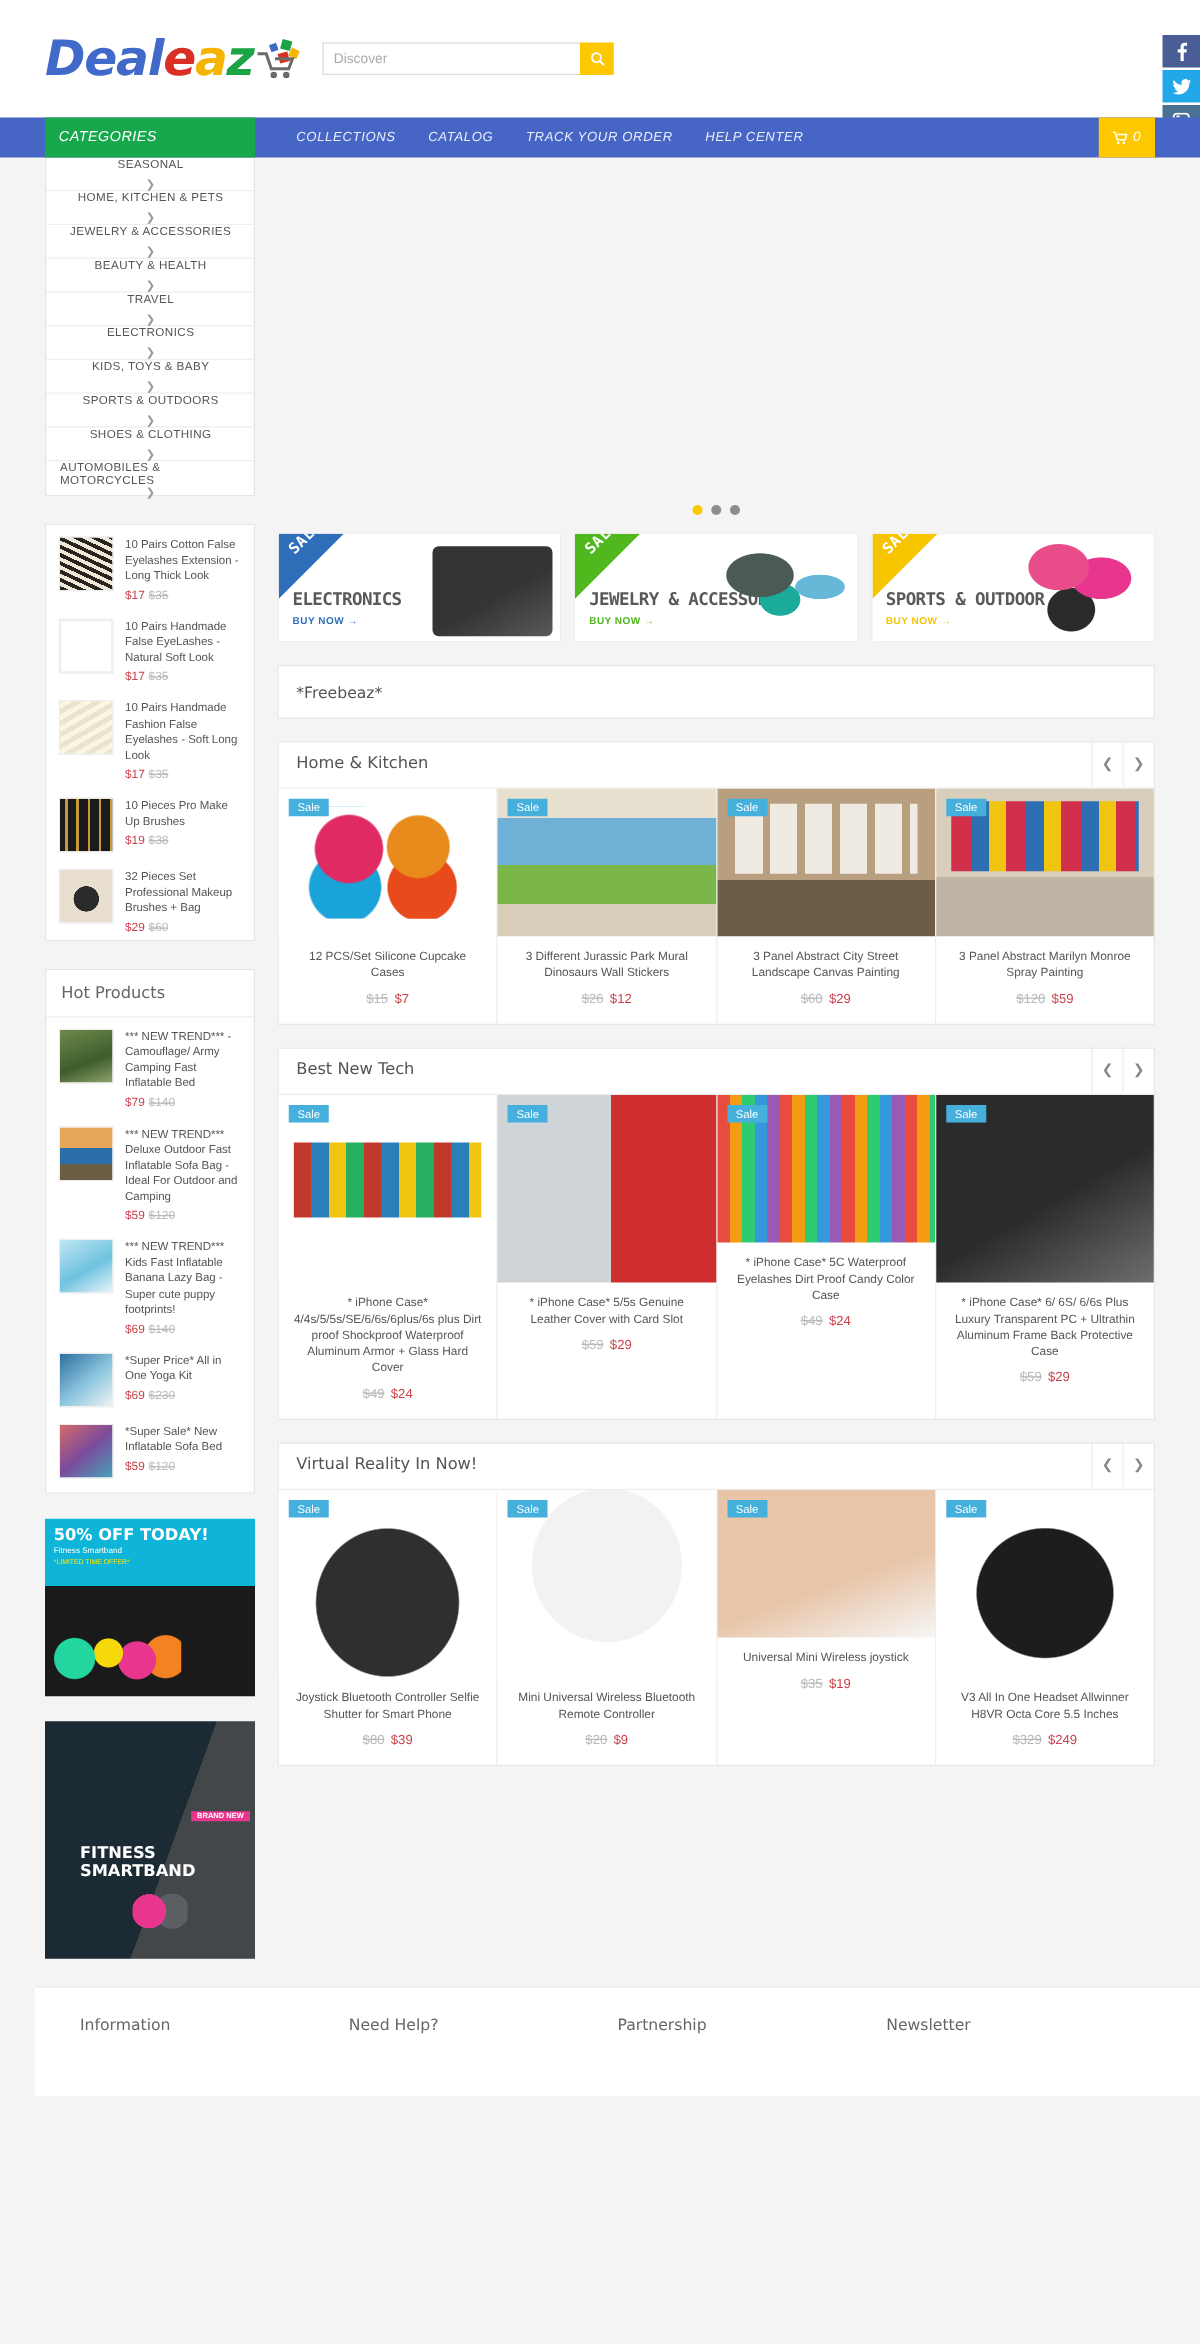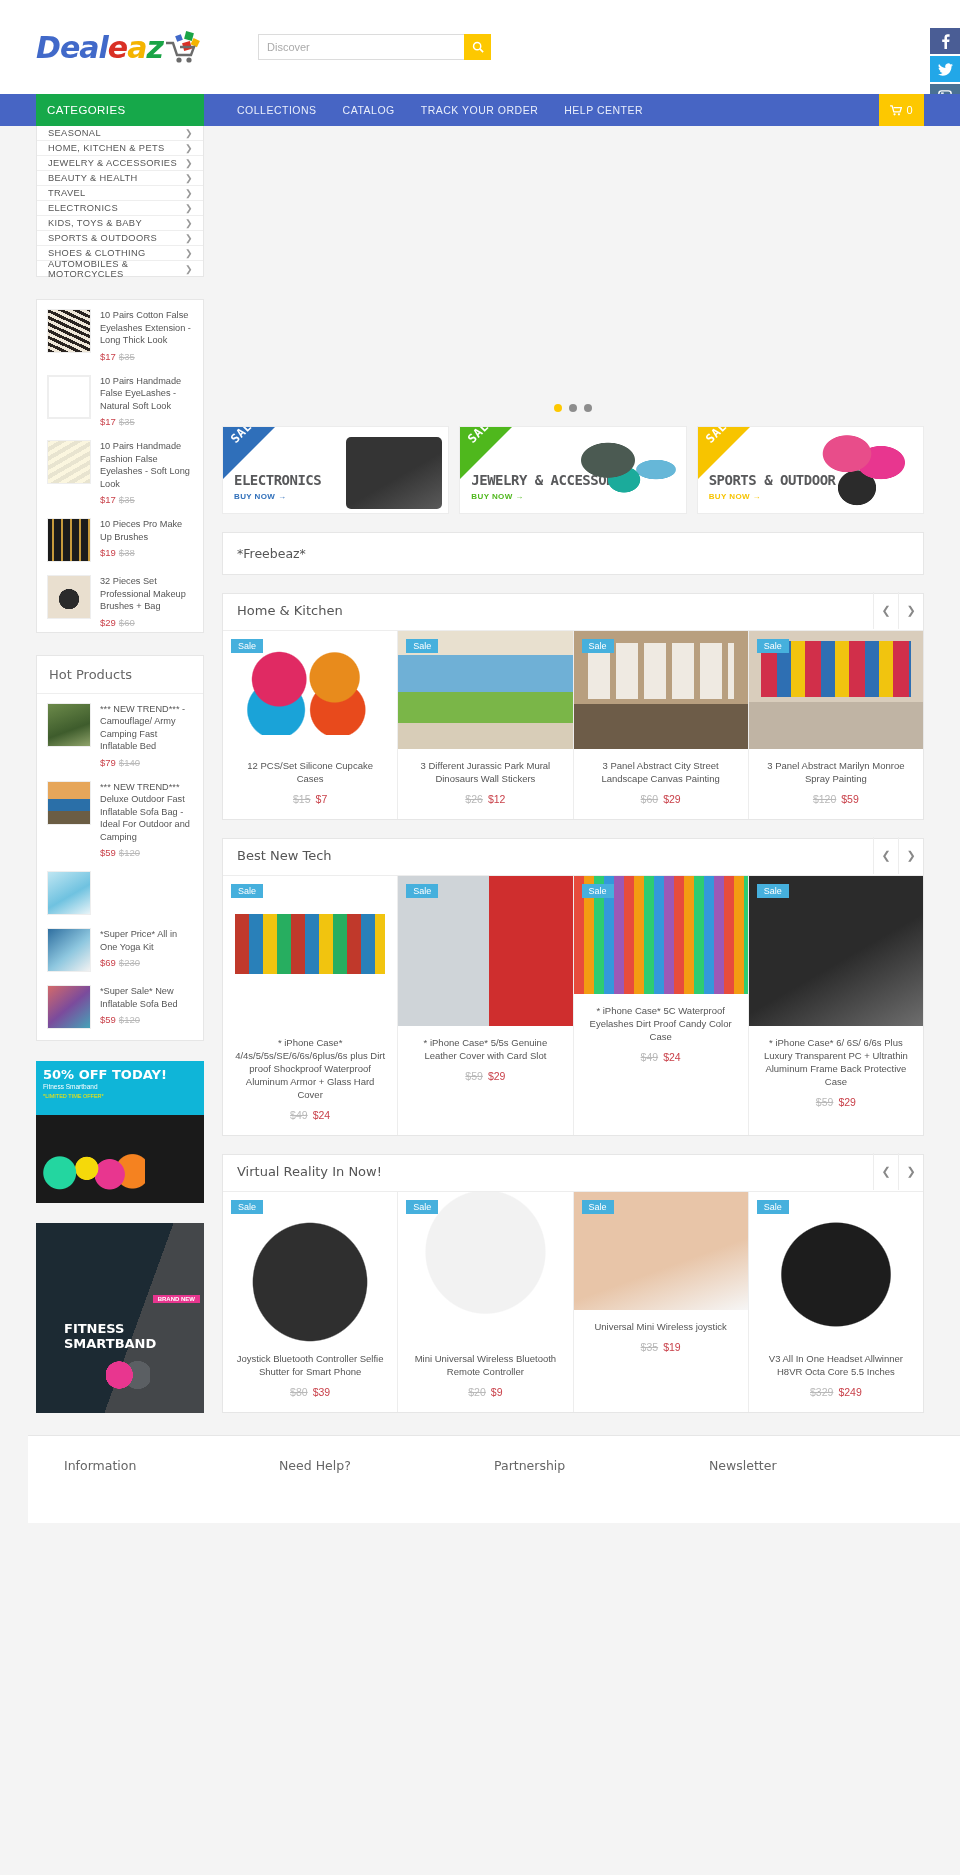--- a/index.html
+++ b/index.html
@@ -39,21 +39,21 @@
 
   
   .header {
     background: #fff;
     height: 94px;
     display: flex; align-items: center;
     padding: 0 36px;
     position: relative;
   }
   .logo { width: 176px; height: 54px; position: relative; display:flex; align-items:center; }
-  .logo-text { font-size: 30px; font-weight: bold; font-style: italic; letter-spacing: -1px; font-family: "DejaVu Sans", sans-serif; }
+  .logo-text { font-size: 39px; font-weight: bold; font-style: italic; letter-spacing: -1px; font-family: "DejaVu Sans", sans-serif; }
   .l1 { color: #4169c9; } .l2 { color: #d93025; } .l3 { color: #f4b400; } .l4 { color: #1aa446; }
   .logo-cart { position: relative; width: 36px; height: 40px; margin-left: 1px; }
   .logo-cart svg { position: absolute; left: 0; top: 4px; }
 
   .searchwrap { margin-left: 46px; display: flex; }
   .search-input {
     width: 206px; height: 26px;
     border: 1px solid #dcdcdc; border-right: none;
     padding: 0 8px; font-size: 11px; color: #555;
     font-family: "Liberation Sans", sans-serif;
@@ -76,21 +76,21 @@
   .soc.tw { background: #22a7e8; }
   .soc.ig { background: #4a7193; }
 
   
   .navbar {
     height: 32px; background: #4765c4;
     display: flex; align-items: stretch;
     margin: 0 0 0 0;
     position: relative;
   }
-  .nav-inner { width: 960px; margin: 0 auto; display:flex; padding-left: 36px; }
+  .nav-inner { width: 960px; margin: 0 auto; display:flex; padding-left: 36px; font-style: italic; }
   .cat-head {
     width: 168px; background: #16a84a; color: #fff;
     display: flex; align-items: center; padding-left: 11px;
     font-size: 11.5px; letter-spacing: .4px; cursor: pointer;
   }
   .nav-links { display: flex; align-items: center; gap: 0; padding-left: 20px; flex: 1; }
   .nav-links a {
     color: #e9eefb; text-decoration: none; font-size: 10.5px;
     letter-spacing: .5px; padding: 0 13px; line-height: 32px;
   }
@@ -101,23 +101,23 @@
   }
 
   
   .wrap { display: flex; padding: 0 36px; gap: 18px; align-items: flex-start; }
   .col-left { width: 168px; flex: none; }
   .col-right { flex: 1; }
 
   
   .catlist { background: #fff; border: 1px solid #e6e6e6; border-top: none; }
   .catlist .ci {
-    height: 15px; display: flex; align-items: center; justify-content: space-between;
+    height: 27px; display: flex; align-items: center; justify-content: space-between;
     padding: 0 10px 0 11px; border-bottom: 1px solid #eee;
-    font-size: 9.3px; color: #555; letter-spacing: .35px; cursor: pointer;
+    font-size: 9.3px; color: #555; letter-spacing: .35px; cursor: pointer; flex-direction: column;
   }
   .catlist .ci:last-child { border-bottom: none; }
   .chev { color: #999; font-size: 9px; }
 
   
   .widget { background: #fff; border: 1px solid #e6e6e6; margin-top: 22px; }
   .widget-title {
     padding: 11px 12px; font-size: 13px; color: #666;
     border-bottom: 1px solid #eee; font-weight: normal;
     font-family: "DejaVu Sans", sans-serif;
@@ -378,20 +378,24 @@
         </div>
         <div class="wprod">
           <div class="wthumb" style="background:linear-gradient(180deg,#e6a65a 0 40%,#2a6fa8 40% 70%,#6b5d44 70% 100%)"></div>
           <div class="winfo">
               <div class="wname">*** NEW TREND*** Deluxe Outdoor Fast Inflatable Sofa Bag - Ideal For Outdoor and Camping</div>
           <div class="wprice"><span class="pnew">$59</span><span class="pold">$120</span></div>
             </div>
         </div>
         <div class="wprod">
           <div class="wthumb" style="background:linear-gradient(150deg,#bfe6f2,#6fc2e0 55%,#e8f4f8)"></div>
+          <div class="winfo">
+              <div class="wname">*** NEW TREND*** Kids Fast Inflatable Banana Lazy Bag - Super cute puppy footprints!</div>
+          <div class="wprice"><span class="pnew">$69</span><span class="pold">$140</span></div>
+            </div>
         </div>
         <div class="wprod">
           <div class="wthumb" style="background:linear-gradient(140deg,#2f6fa0,#8ec7df 55%,#f2f2f2)"></div>
           <div class="winfo">
               <div class="wname">*Super Price* All in One Yoga Kit</div>
           <div class="wprice"><span class="pnew">$69</span><span class="pold">$230</span></div>
             </div>
         </div>
         <div class="wprod" style="padding-bottom:11px">
           <div class="wthumb" style="background:linear-gradient(140deg,#d36a6a,#7b4b9c 50%,#46a3b8)"></div>

